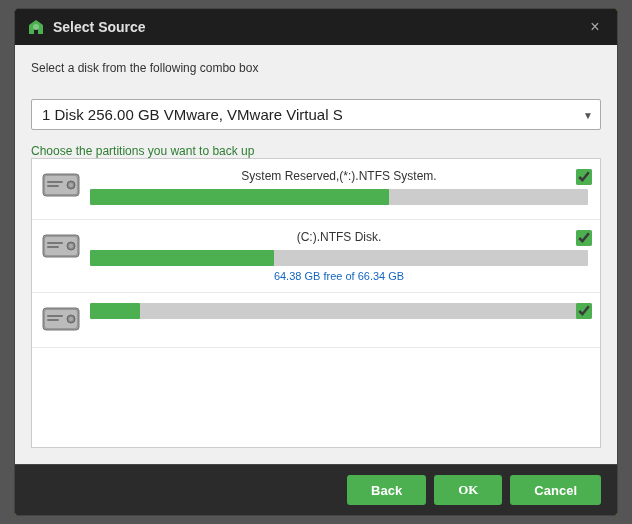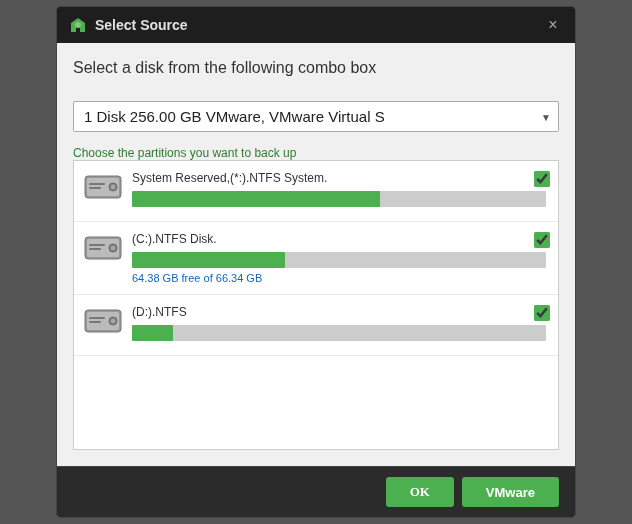--- a/index.html
+++ b/index.html
@@ -6,21 +6,21 @@
     body {
       background: #555;
       display: flex;
       align-items: center;
       justify-content: center;
       width: 632px;
       height: 524px;
       font-family: Arial, sans-serif;
     }
     .dialog {
-      width: 520px;
+      width: 604px;
       background: #fde047;
       border: 1px solid #444;
       border-radius: 3px;
       overflow: hidden;
     }
     .titlebar {
       background: #1e1e1e;
       display: flex;
       align-items: center;
       padding: 8px 12px;
@@ -46,21 +46,21 @@
       display: flex;
       align-items: center;
       justify-content: center;
     }
     .content {
       background: #f0f0f0;
       padding: 16px;
     }
     .section-label {
       color: #333;
-      font-size: 16px;
+      font-size: 12px;
       margin-bottom: 24px;
     }
     .combo-wrapper {
       position: relative;
       margin-bottom: 14px;
     }
     .combo-wrapper select {
       width: 100%;
       padding: 6px 10px;
       border: 1px solid #aaa;
@@ -103,20 +103,21 @@
     .partition-checkbox {
       position: absolute;
       right: 8px;
       top: 10px;
       width: 16px;
       height: 16px;
       accent-color: #4caf50;
     }
     .partition-details {
       flex: 1;
+      text-align: center;
     }
     .partition-name {
       font-size: 12px;
       color: #333;
       margin-bottom: 6px;
     }
     .progress-bar-bg {
       width: 100%;
       height: 16px;
       background: #ccc;
@@ -235,29 +236,29 @@
       <svg width="38" height="30" viewBox="0 0 38 30">
         <rect x="1" y="5" width="36" height="22" rx="3" fill="#999" stroke="#777" stroke-width="1"></rect>
         <rect x="3" y="7" width="32" height="18" rx="2" fill="#bbb"></rect>
         <circle cx="29" cy="16" r="4" fill="#888" stroke="#666" stroke-width="1"></circle>
         <circle cx="29" cy="16" r="2" fill="#aaa"></circle>
         <rect x="5" y="12" width="16" height="2" rx="1" fill="#777"></rect>
         <rect x="5" y="16" width="12" height="2" rx="1" fill="#777"></rect>
       </svg>
     </div>
           <div class="partition-details">
-            <div class="partition-name">(D:).NTFS</div>
             <div class="progress-bar-bg">
               <div class="progress-bar-fill" style="width: 10%;"></div>
             </div>
           </div>
           <input type="checkbox" class="partition-checkbox" checked="" style="">
         </div>
       </div>
 
   </div>
 
   <div class="footer">
+    <button class="btn btn-back">Back</button>
     <button class="btn btn-ok">OK</button>
-    <button class="btn btn-cancel">VMware</button>
+    <button class="btn btn-cancel">Cancel</button>
   </div>
 
 </div>
 
 </body></html>

